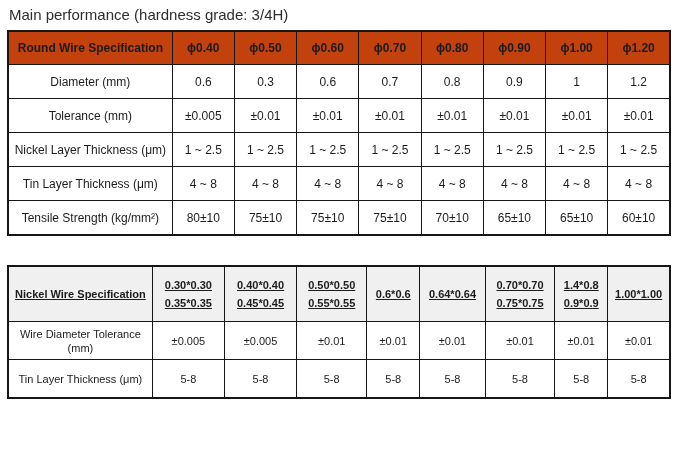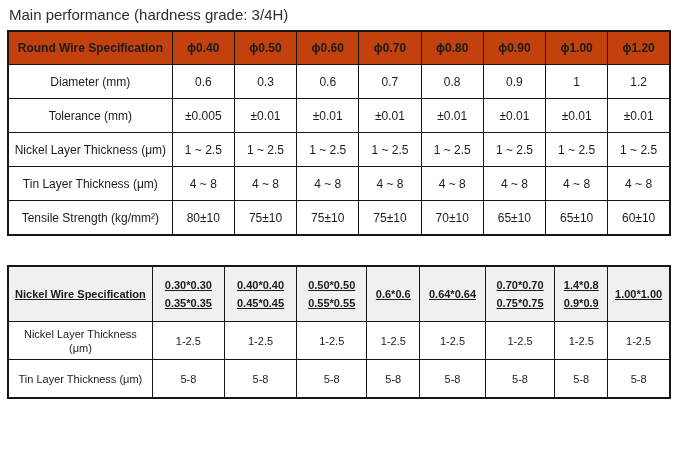--- a/index.html
+++ b/index.html
@@ -184,30 +184,30 @@
           <th>0.64*0.64</th>
           <th>0.70*0.70
 0.75*0.75</th>
           <th>1.4*0.8
 0.9*0.9</th>
           <th>1.00*1.00</th>
         </tr>
       </thead>
     <tbody>
         <tr>
-          <th>Nickel Layer Thickness
-(μm)</th>
-          <td>1-2.5</td>
-          <td>1-2.5</td>
-          <td>1-2.5</td>
-          <td>1-2.5</td>
-          <td>1-2.5</td>
-          <td>1-2.5</td>
-          <td>1-2.5</td>
-          <td>1-2.5</td>
+          <th>Wire Diameter Tolerance
+(mm)</th>
+          <td>±0.005</td>
+          <td>±0.005</td>
+          <td>±0.01</td>
+          <td>±0.01</td>
+          <td>±0.01</td>
+          <td>±0.01</td>
+          <td>±0.01</td>
+          <td>±0.01</td>
         </tr>
         <tr>
           <th>Tin Layer Thickness (μm)</th>
           <td>5-8</td>
           <td>5-8</td>
           <td>5-8</td>
           <td>5-8</td>
           <td>5-8</td>
           <td>5-8</td>
           <td>5-8</td>

